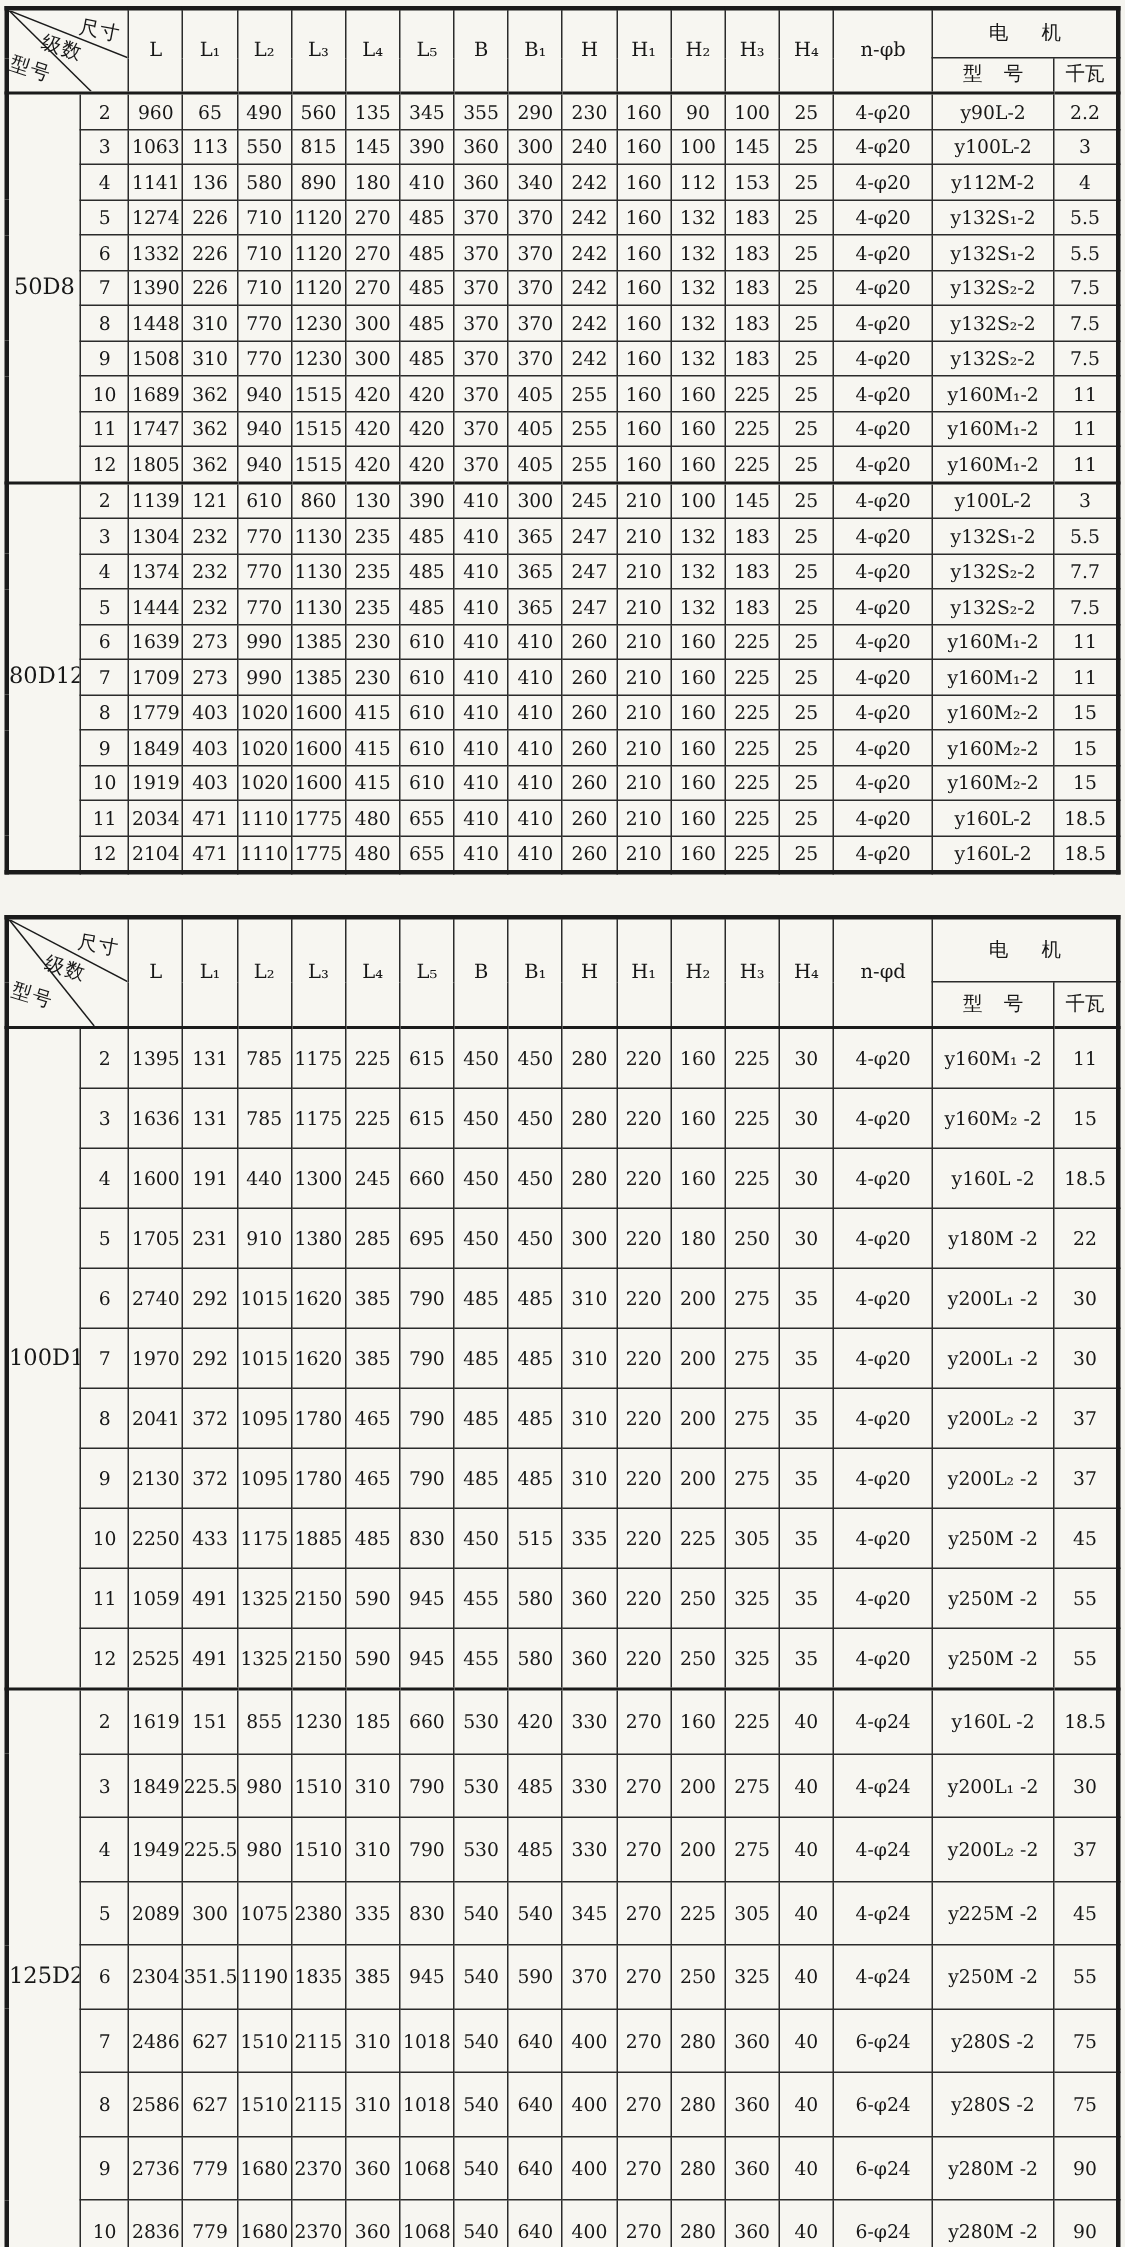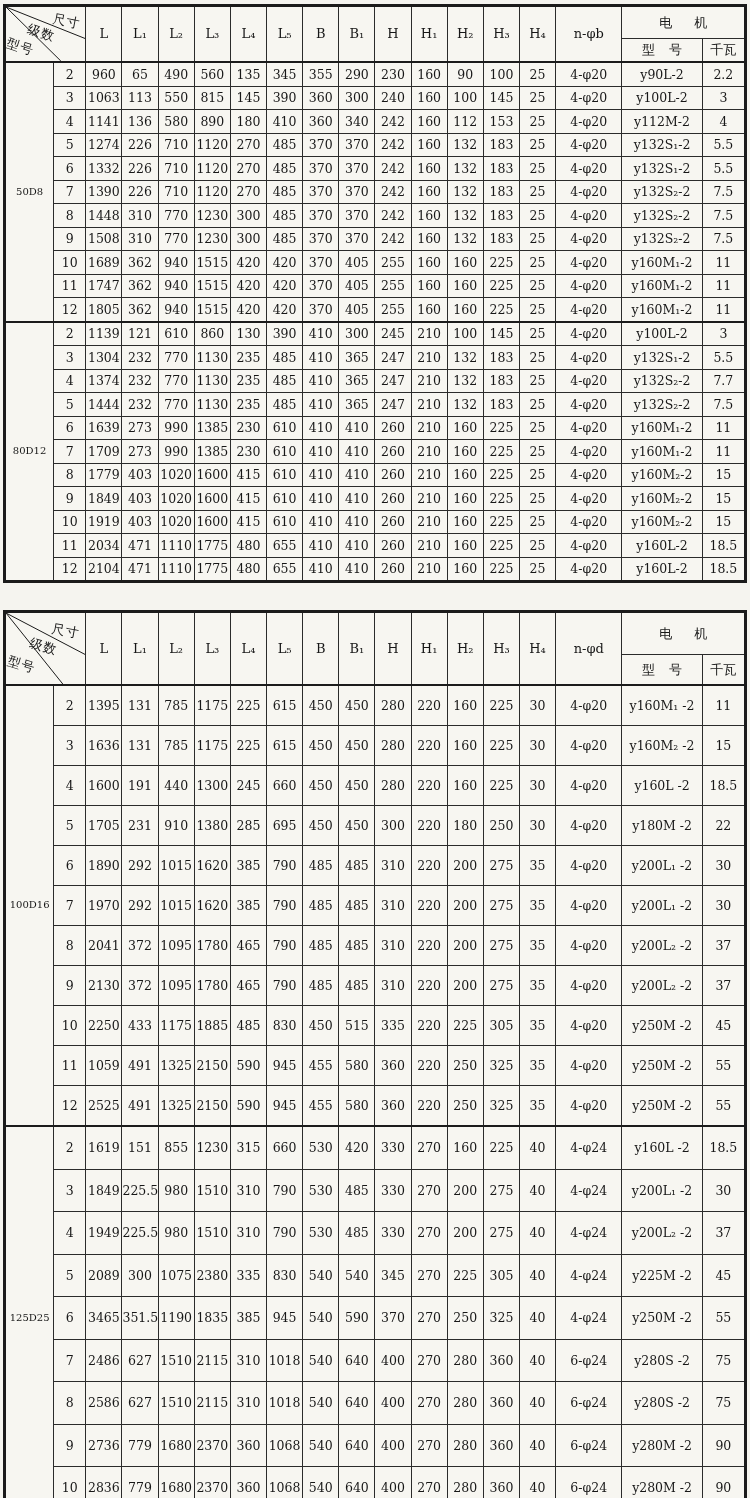--- a/index.html
+++ b/index.html
@@ -44,21 +44,21 @@
   th.corner svg.diag { position:absolute; inset:0; width:100%; height:100%; display:block; }
   th.corner .lbl { position:absolute; font-size:13px; letter-spacing:1px; transform-origin:left top; }
   .t1 .lbl-dim   { top:5px;  right:3px; transform:rotate(11deg); }
   .t1 .lbl-stage { top:15px; left:24px; transform:rotate(18deg); }
   .t1 .lbl-model { top:29px; left:3px;  transform:rotate(18deg); }
   .t2 .lbl-dim   { top:9px;  right:4px; transform:rotate(10deg); }
   .t2 .lbl-stage { top:23px; left:26px; transform:rotate(17deg); }
   .t2 .lbl-model { top:41px; left:4px;  transform:rotate(17deg); }
   .motor-head { letter-spacing:9px; text-indent:9px; }
   .motor-sub  { letter-spacing:5px; text-indent:5px; }
-  td.model-cell { font-size:10px;margin-top:28px; }
+  td.model-cell { font-size:15px;margin-top:28px; }
   
   .page { position:relative; }
 </style>
 </head>
 <body>
 
 <div class="page">
 
   <table class="spec-table t1">
     <colgroup>
@@ -663,21 +663,21 @@
           <td>220</td>
           <td>180</td>
           <td>250</td>
           <td>30</td>
           <td>4-φ20</td>
           <td>y180M -2</td>
           <td>22</td>
         </tr>
         <tr class="sec0">
           <td>6</td>
-          <td>1890</td>
+          <td>2740</td>
           <td>292</td>
           <td>1015</td>
           <td>1620</td>
           <td>385</td>
           <td>790</td>
           <td>485</td>
           <td>485</td>
           <td>310</td>
           <td>220</td>
           <td>200</td>
@@ -801,21 +801,21 @@
           <td>y250M -2</td>
           <td>55</td>
         </tr>
         <tr class="sec1 section-start">
           <td rowspan="9" class="model-cell">125D25</td>
           <td>2</td>
           <td>1619</td>
           <td>151</td>
           <td>855</td>
           <td>1230</td>
-          <td>315</td>
+          <td>185</td>
           <td>660</td>
           <td>530</td>
           <td>420</td>
           <td>330</td>
           <td>270</td>
           <td>160</td>
           <td>225</td>
           <td>40</td>
           <td>4-φ24</td>
           <td>y160L -2</td>
@@ -873,21 +873,21 @@
           <td>270</td>
           <td>225</td>
           <td>305</td>
           <td>40</td>
           <td>4-φ24</td>
           <td>y225M -2</td>
           <td>45</td>
         </tr>
         <tr class="sec1">
           <td>6</td>
-          <td>3465</td>
+          <td>2304</td>
           <td>351.5</td>
           <td>1190</td>
           <td>1835</td>
           <td>385</td>
           <td>945</td>
           <td>540</td>
           <td>590</td>
           <td>370</td>
           <td>270</td>
           <td>250</td>

